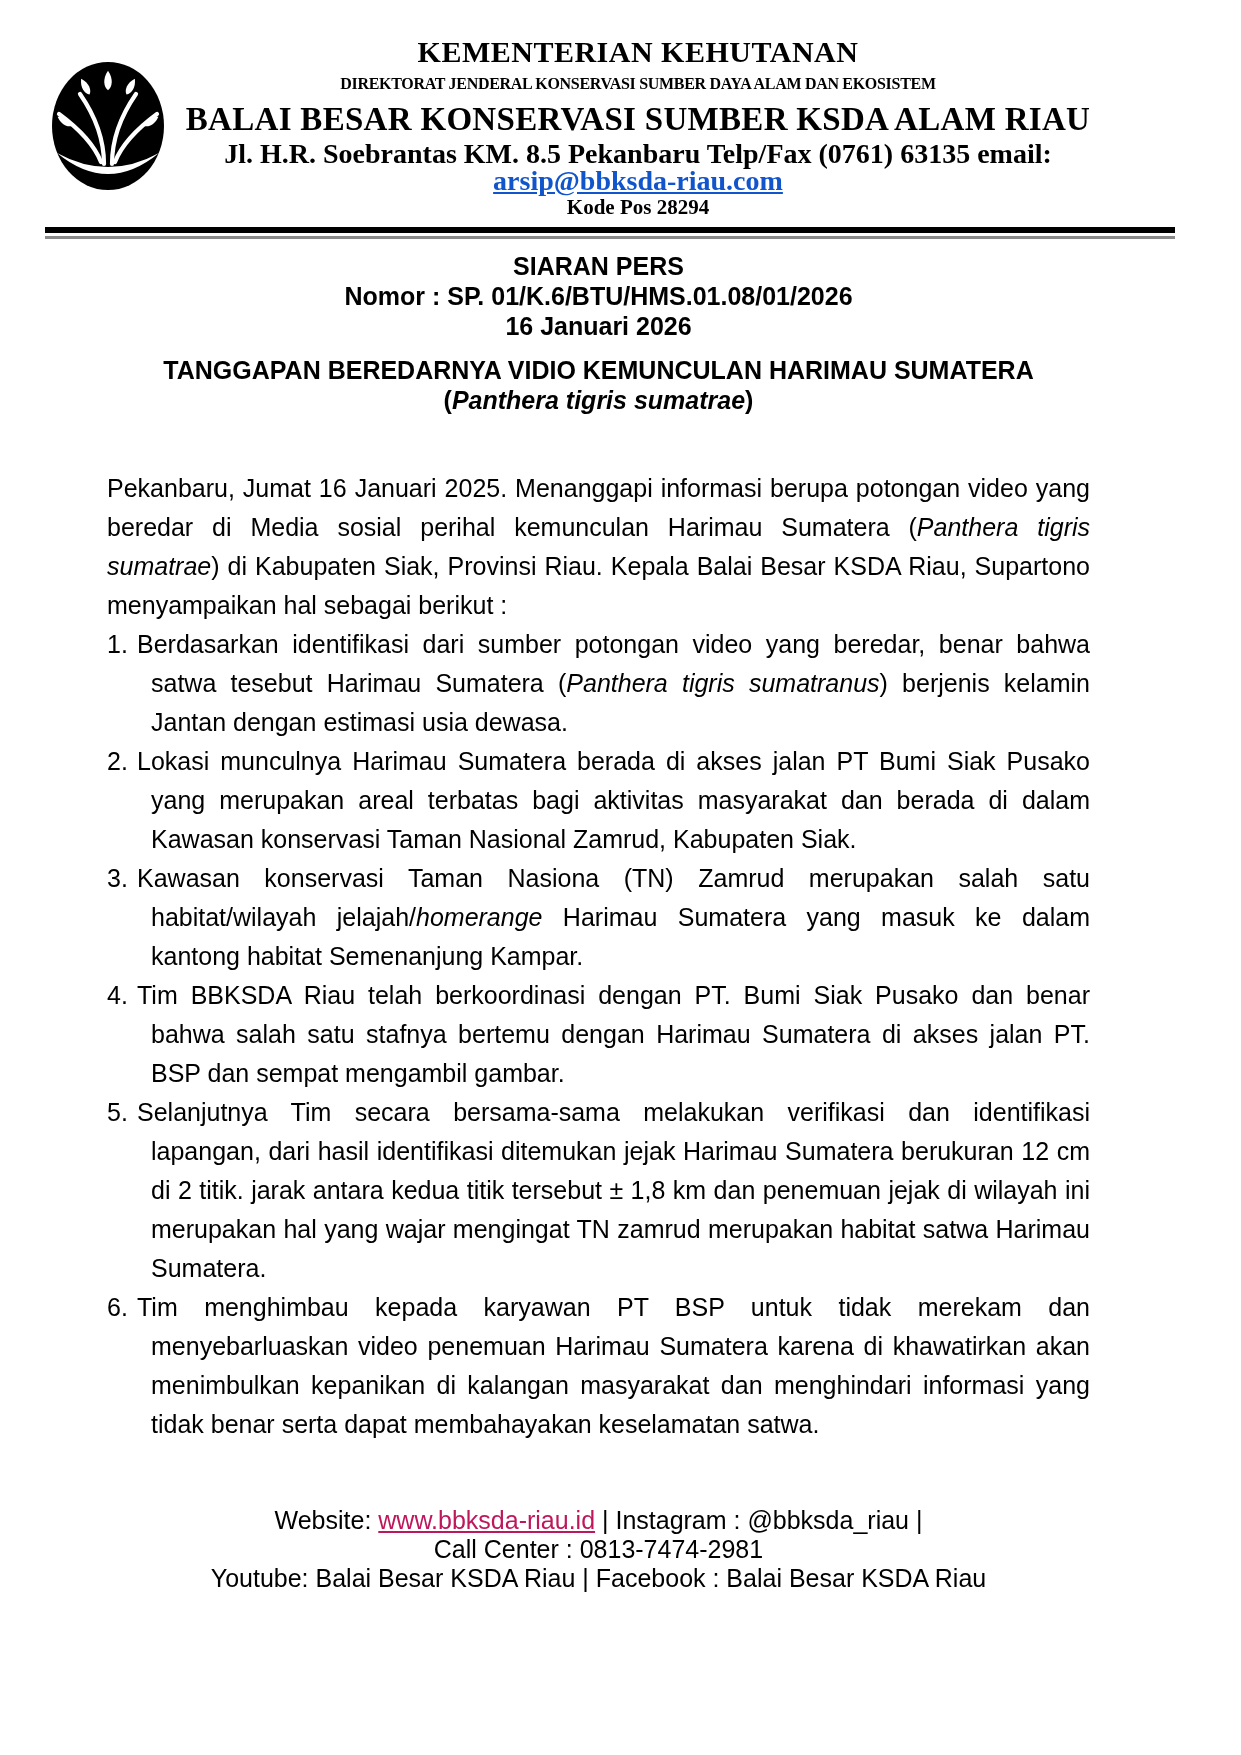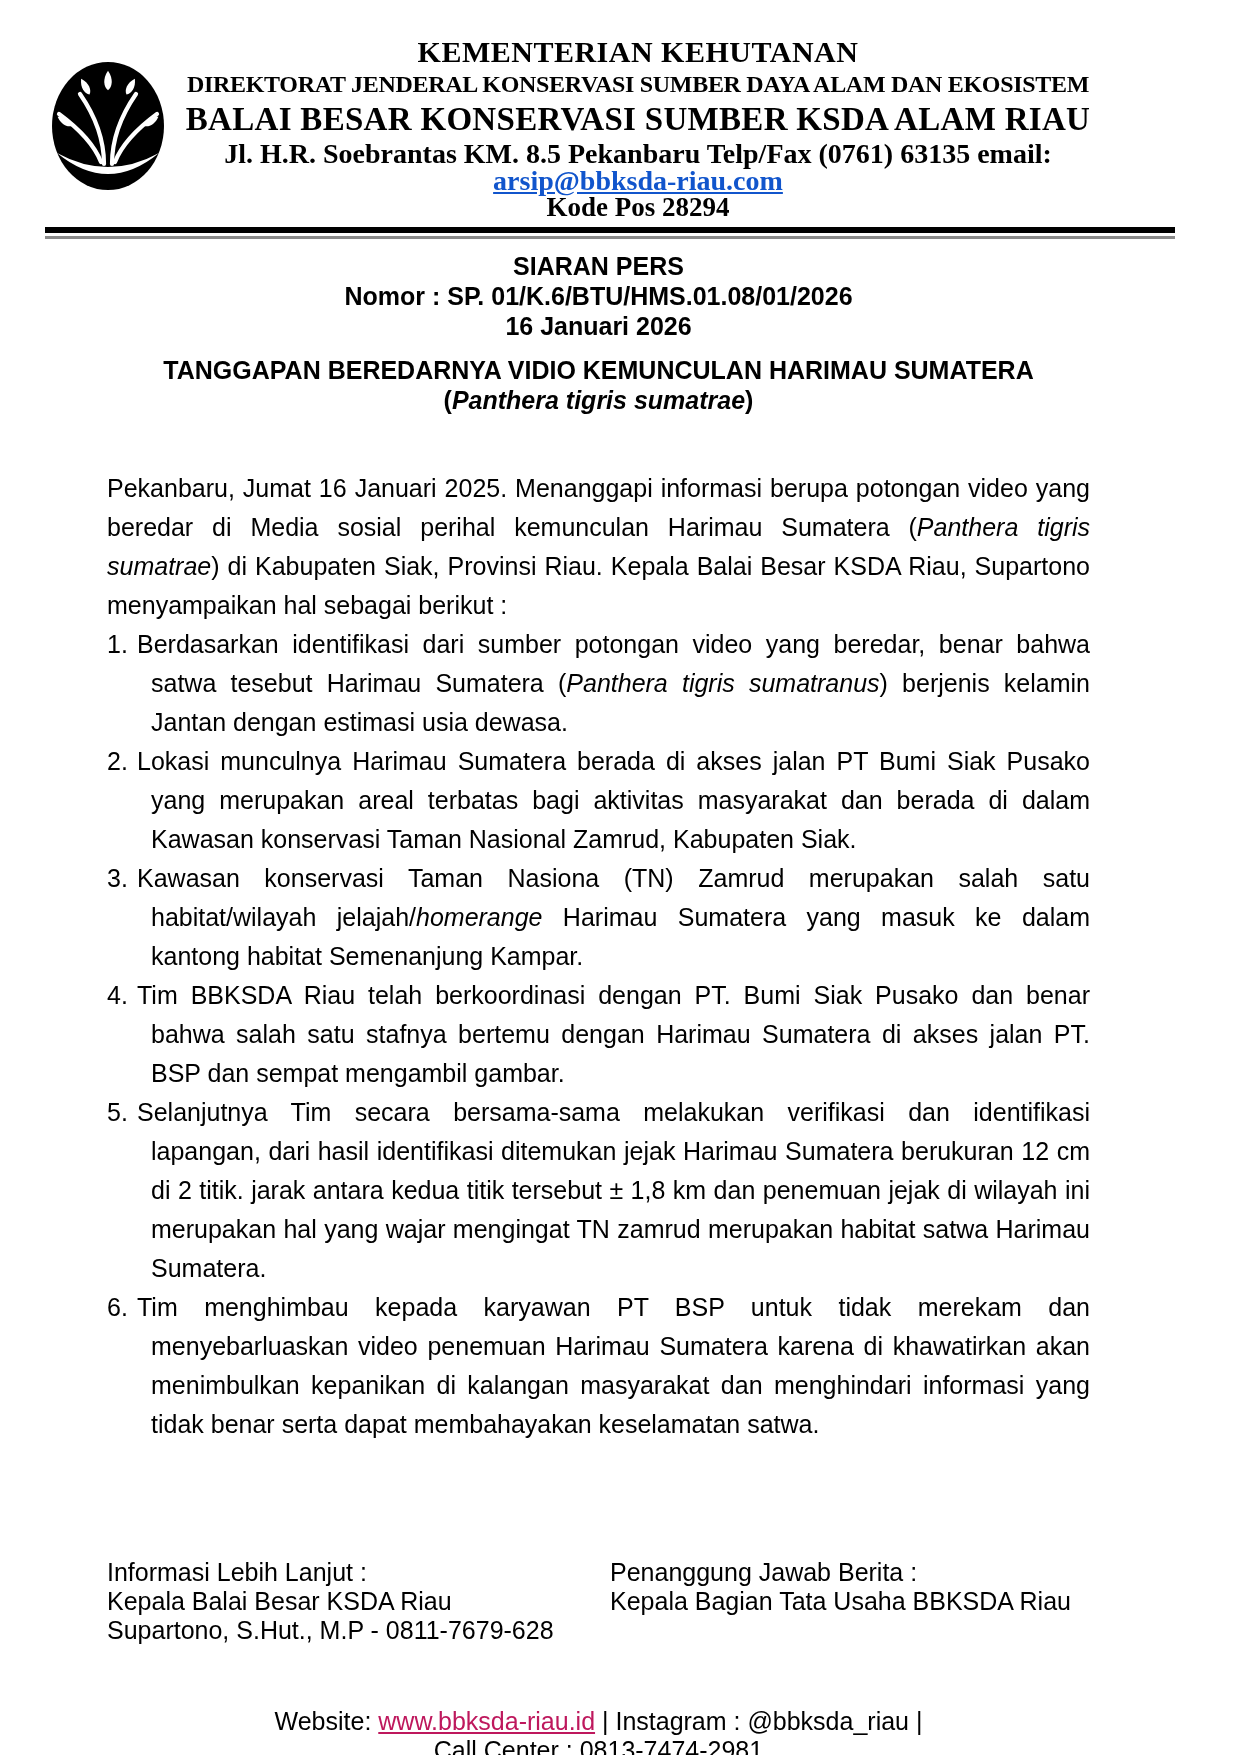--- a/index.html
+++ b/index.html
@@ -14,24 +14,24 @@
   
   .letterhead{
     position:relative;
     padding:34px 92px 0 152px;
     text-align:center;
     font-family:"Liberation Serif", serif;
     font-weight:bold;
   }
   .logo{position:absolute;left:50px;top:60px;width:116px;height:132px;}
   .lh1{font-size:30px;line-height:35px;letter-spacing:.5px;}
-  .lh2{font-size:24px;line-height:30px;letter-spacing:-.3px;}
+  .lh2{font-size:16px;line-height:30px;letter-spacing:-.3px;}
   .lh3{font-size:33px;line-height:41px;letter-spacing:.3px;}
   .lh4{font-size:28px;line-height:27px;}
-  .lh5{font-size:27px;line-height:26px;}
+  .lh5{font-size:21px;line-height:26px;}
   .lh-link{color:#1155CC;text-decoration:underline;cursor:pointer;}
   
   .rule{margin:7px 41px 0 45px;}
   .rule-black{height:6px;background:#000000;}
   .rule-gray{height:3px;background:#8a8a8a;margin-top:3px;}
   
   .doc-body{margin:0 126px 0 107px;font-size:25px;}
   .heading{margin-top:12px;text-align:center;font-weight:bold;line-height:30px;}
   .subject{margin-top:14px;text-align:center;font-weight:bold;line-height:30px;}
   .intro{margin:54px 0 0 0;text-align:justify;line-height:39px;}
@@ -106,31 +106,20 @@
 
     <div class="list">
         <div class="list-item"><span class="num">1.</span><span>Berdasarkan identifikasi dari sumber potongan video yang beredar, benar bahwa satwa tesebut Harimau Sumatera (</span><span class="italic">Panthera tigris sumatranus</span><span>) berjenis kelamin Jantan dengan estimasi usia dewasa.</span></div>
         <div class="list-item"><span class="num">2.</span><span>Lokasi munculnya Harimau Sumatera berada di akses jalan  PT Bumi Siak Pusako yang merupakan areal terbatas bagi aktivitas masyarakat dan berada di dalam Kawasan konservasi Taman Nasional Zamrud, Kabupaten Siak.</span></div>
         <div class="list-item"><span class="num">3.</span><span>Kawasan konservasi Taman Nasiona (TN) Zamrud merupakan salah satu habitat/wilayah jelajah/</span><span class="italic">homerange</span><span> Harimau Sumatera yang masuk ke dalam kantong habitat Semenanjung Kampar.</span></div>
         <div class="list-item"><span class="num">4.</span><span>Tim BBKSDA Riau telah berkoordinasi dengan PT. Bumi Siak Pusako dan benar bahwa salah satu stafnya bertemu dengan Harimau Sumatera di akses jalan PT. BSP dan sempat mengambil gambar.</span></div>
         <div class="list-item"><span class="num">5.</span><span>Selanjutnya Tim secara bersama-sama melakukan verifikasi dan identifikasi lapangan, dari hasil identifikasi ditemukan jejak Harimau Sumatera berukuran 12 cm di 2 titik. jarak antara kedua titik tersebut ± 1,8 km dan penemuan jejak di wilayah ini merupakan hal yang wajar mengingat TN zamrud merupakan habitat satwa Harimau Sumatera.</span></div>
         <div class="list-item"><span class="num">6.</span><span>Tim menghimbau kepada karyawan PT BSP untuk tidak merekam dan menyebarluaskan video penemuan Harimau Sumatera karena di khawatirkan akan menimbulkan kepanikan di kalangan masyarakat dan menghindari informasi yang tidak benar serta dapat membahayakan keselamatan satwa.</span></div>
       </div>
 
-    <div class="contacts">
-      <div class="contact-col-left">
-        <div>Informasi Lebih Lanjut :</div>
-        <div>Kepala Balai Besar KSDA Riau</div>
-        <div>Supartono, S.Hut., M.P - 0811-7679-628</div>
-      </div>
-      <div class="contact-col-right">
-        <div>Penanggung Jawab Berita :</div>
-        <div>Kepala Bagian Tata Usaha BBKSDA Riau</div>
-      </div>
-    </div>
 
     <div class="footer">
       <div><span>Website: </span><a href="#" class="footer-link">www.bbksda-riau.id</a><span> |  Instagram : @bbksda_riau |</span></div>
       <div>Call Center : 0813-7474-2981</div>
       <div>Youtube: Balai Besar KSDA Riau | Facebook : Balai Besar KSDA Riau</div>
     </div>
 
   </main>
 </div>
 

